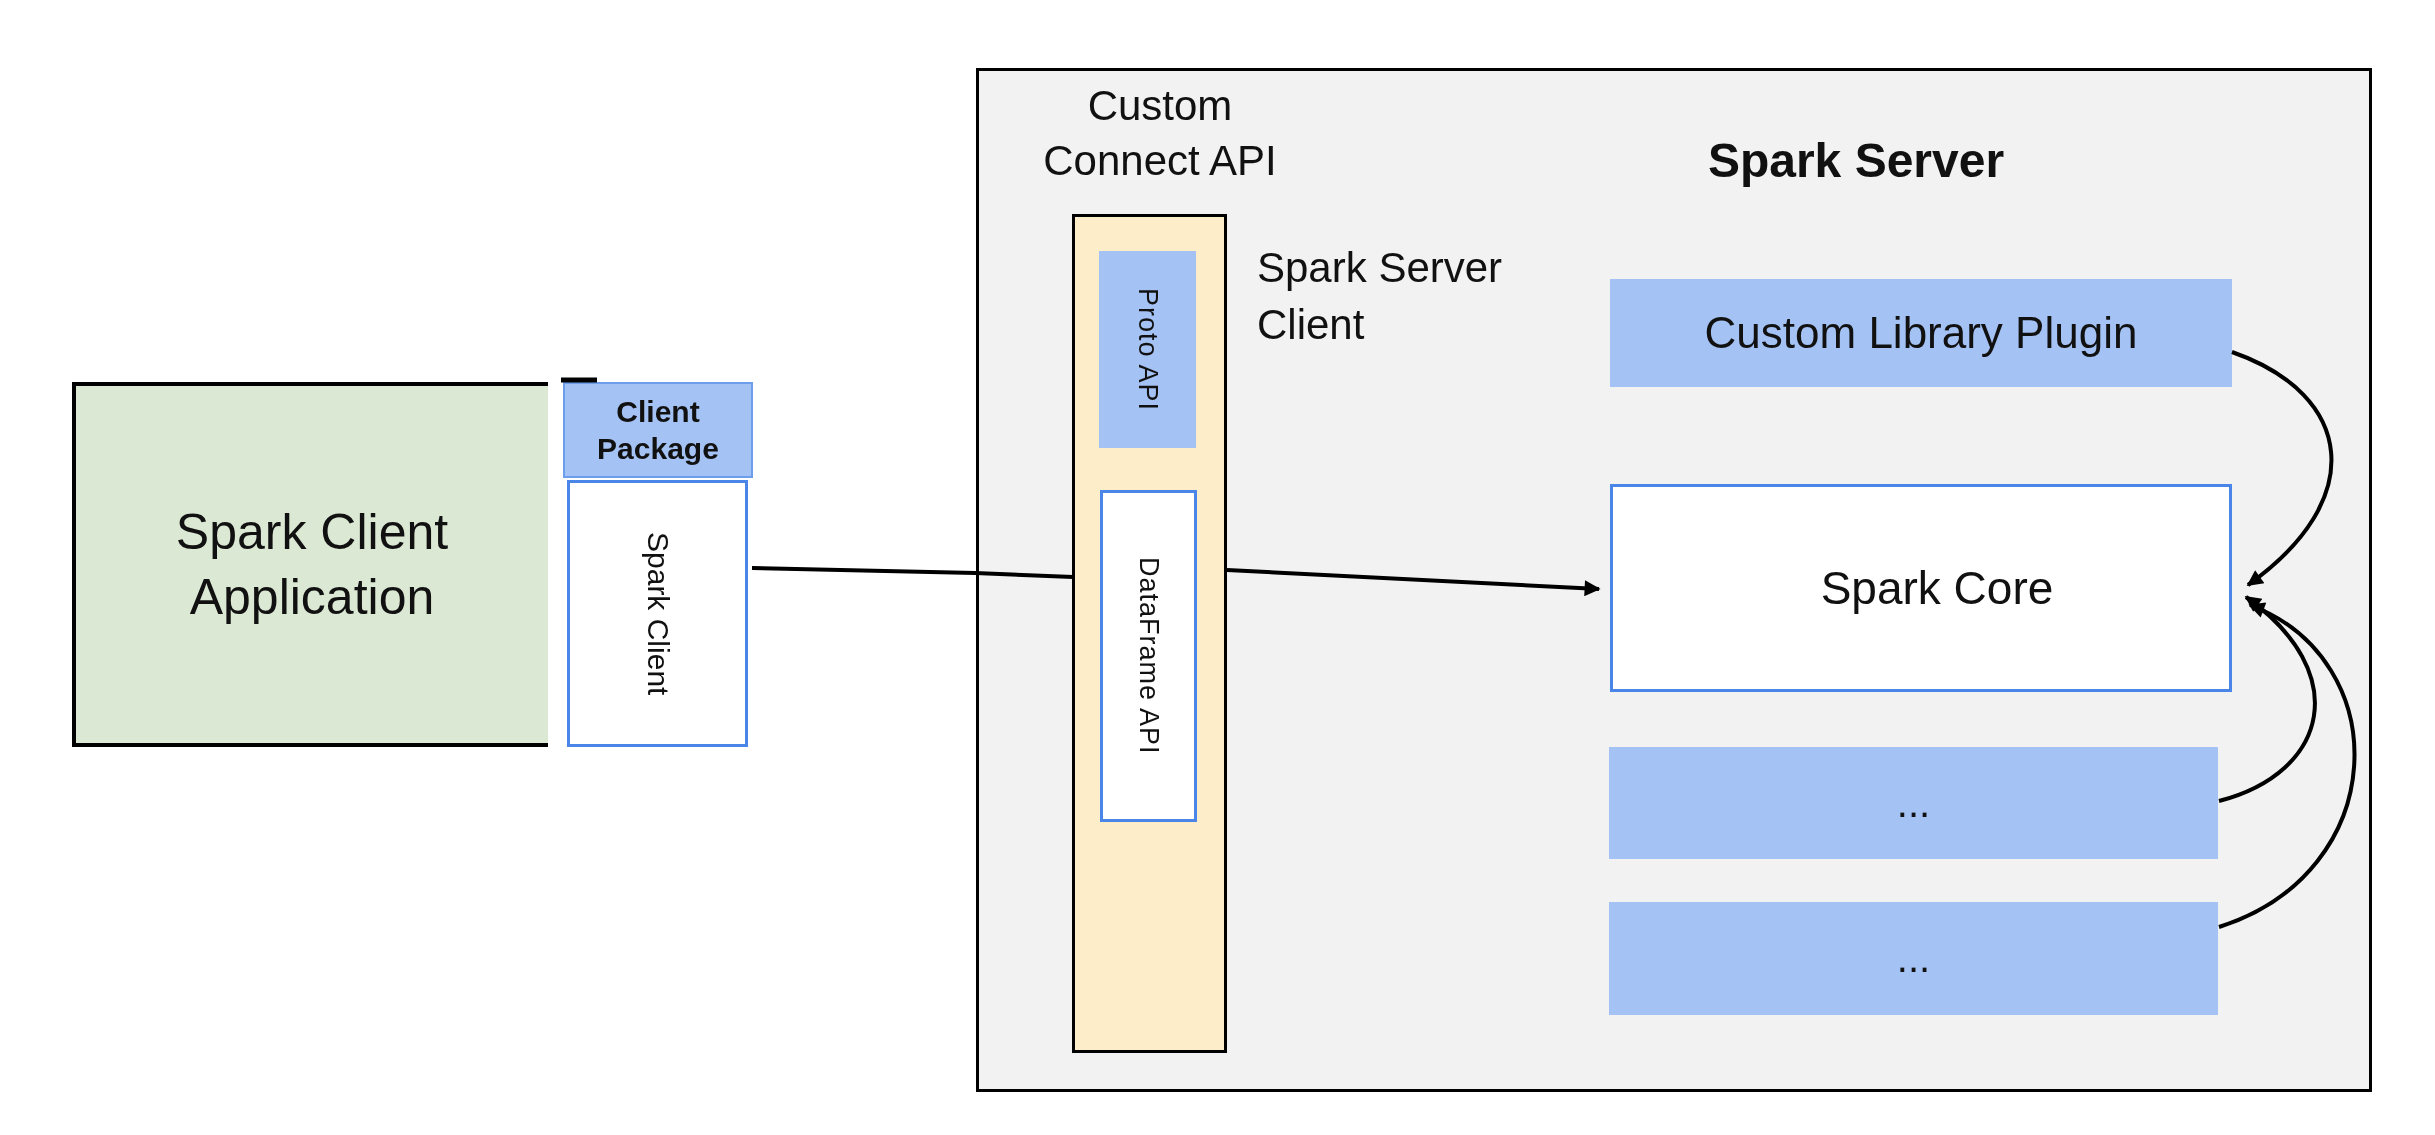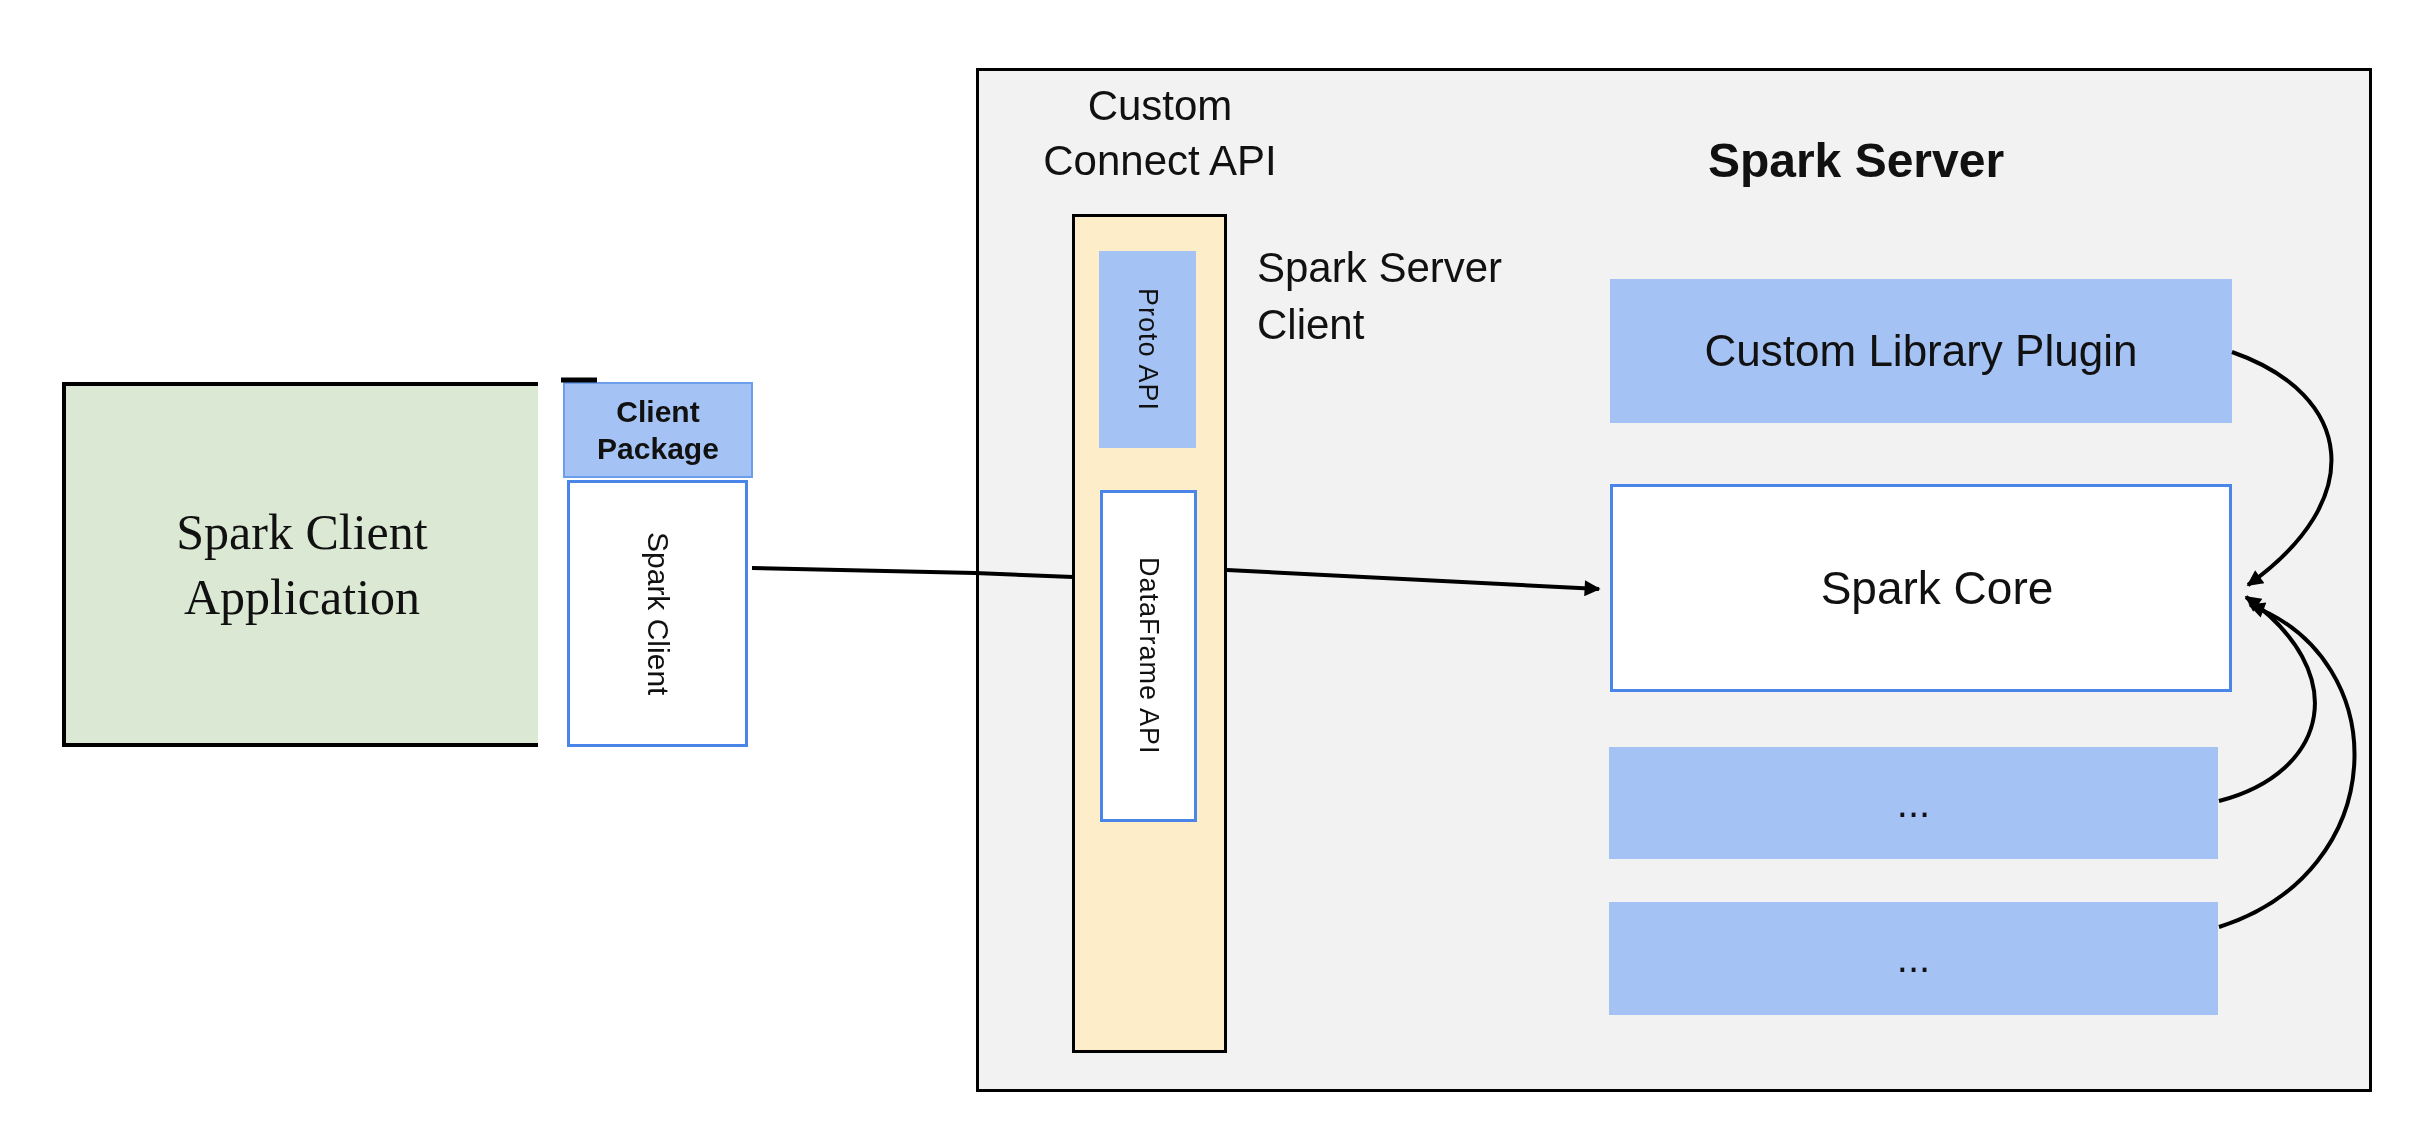--- a/index.html
+++ b/index.html
@@ -8,22 +8,22 @@
   }
   html,body{margin:0;padding:0;background:#ffffff;}
   #canvas{
     position:relative; width:2435px; height:1135px; background:#ffffff;
     font-family:"Liberation Sans", sans-serif; color:#111; overflow:hidden;
   }
   .abs{position:absolute; box-sizing:border-box;}
   .center{display:flex; align-items:center; justify-content:center; text-align:center;}
 
   
-  .green-box{left:62px; top:382px; width:476px; height:365px;
-    background:var(--green-fill); border:4px solid var(--line); border-right:none;font-family:Liberation Serif, serif;}
+  .green-box{left:72px; top:382px; width:476px; height:365px;
+    background:var(--green-fill); border:4px solid var(--line); border-right:none;}
   .green-box .label{width:430px; font-size:50px; line-height:1.3;}
   .package-box{left:563px; top:382px; width:190px; height:96px;
     background:var(--blue-fill); border:2px solid var(--package-border);}
   .package-box .label{width:150px; font-size:30px; line-height:1.25;font-weight:bold;}
   .spark-client-box{left:567px; top:480px; width:181px; height:267px;
     background:#ffffff; border:3px solid var(--blue-border);}
 
   
   .vtext{writing-mode:vertical-rl; white-space:nowrap;}
 
@@ -34,21 +34,21 @@
   .yellow-box{left:1072px; top:214px; width:155px; height:839px;
     background:var(--yellow-fill); border:3px solid var(--line);}
   .proto-box{left:1099px; top:251px; width:97px; height:197px; background:var(--blue-fill);}
   .proto-box .vtext, .dataframe-box .vtext{font-size:27px; letter-spacing:1px;}
   .dataframe-box{left:1100px; top:490px; width:97px; height:332px;
     background:#ffffff; border:3px solid var(--blue-border);}
   .library-label{left:1257px; top:240px; width:300px; font-size:42px; line-height:1.35; text-align:left;}
 
   
   .server-title{left:1656px; top:108px; width:400px; font-size:48px; font-weight:bold; text-align:center;margin-top:25px;}
-  .plugin-box{left:1610px; top:279px; width:622px; height:144px; background:var(--blue-fill);}
+  .plugin-box{left:1610px; top:279px; width:622px; height:108px; background:var(--blue-fill);}
   .plugin-box .label{font-size:44px;}
   .core-box{left:1610px; top:484px; width:622px; height:208px;
     background:#ffffff; border:3px solid var(--blue-border);padding-left:32px;}
   .core-box .label{font-size:46px;}
   .dots-box-1{left:1609px; top:747px; width:609px; height:112px; background:var(--blue-fill);}
   .dots-box-2{left:1609px; top:902px; width:609px; height:113px; background:var(--blue-fill);}
   .dots-box-1 .label, .dots-box-2 .label{font-size:40px;}
 
   
   #arrows{position:absolute; left:0; top:0; width:2435px; height:1135px; pointer-events:none;}

